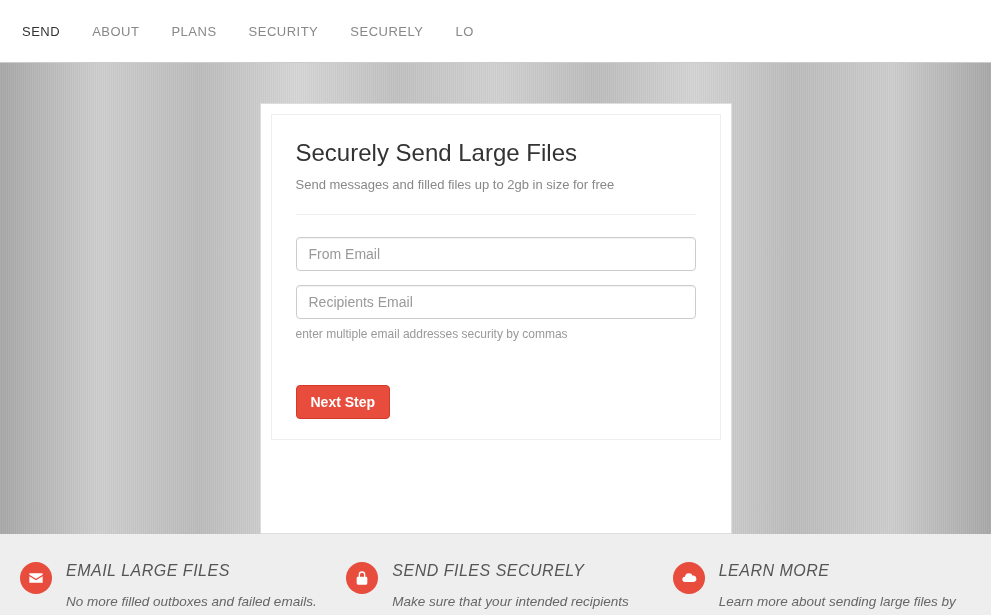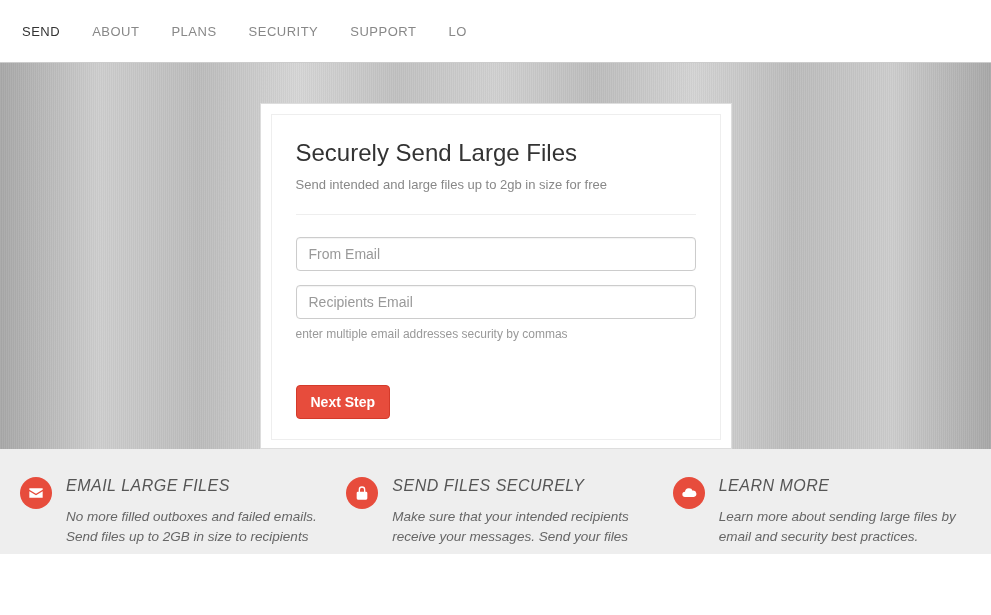--- a/index.html
+++ b/index.html
@@ -32,21 +32,21 @@
   .logo-lock {
     width: 28px;
     height: 32px;
     margin: 0 2px;
   }
   .nav { display: flex; gap: 32px; font-size: 13px; letter-spacing: 0.5px; }
   .nav a { color: #888; text-decoration: none; cursor: pointer; }
   .nav a.active { color: #333; }
   
   .hero {
-    height: 387px;
+    height: 472px;
     background: linear-gradient(90deg, #a9a9a9, #cfcfcf 10%, #bdbdbd 20%, #d7d7d7 30%, #c2c2c2 40%, #d2d2d2 50%, #bebebe 60%, #d5d5d5 70%, #bdbdbd 80%, #cecece 90%, #a9a9a9 100%);
     background-size: 100% 100%;
     position: relative;
     display: flex;
     justify-content: center;
     padding-top: 40px;
     border-top: 1px solid #ccc;
   }
   .hero::before {
     content: "";
@@ -149,30 +149,30 @@
 </style>
 </head>
 <body>
 
 <div class="header">
   <div class="nav">
     <a class="active">SEND</a>
     <a>ABOUT</a>
     <a>PLANS</a>
     <a>SECURITY</a>
-    <a>SUPPORT</a>
+    <a>SECURELY</a>
     <a>LO</a>
   </div>
 </div>
 
 <div class="hero">
   <div class="card">
     <div class="card-inner">
       <h1 class="card-title">Securely Send Large Files</h1>
-      <div class="card-sub">Send intended and large files up to 2gb in size for free</div>
+      <div class="card-sub">Send messages and filled files up to 2gb in size for free</div>
 
       <input class="field" type="text" placeholder="From Email" style="">
 
       <input class="field" type="text" placeholder="Recipients Email" style="">
 
       <div class="hint">enter multiple email addresses security by commas</div>
 
       <div class="card-actions">
         <button class="btn-next">Next Step</button>
       </div>

